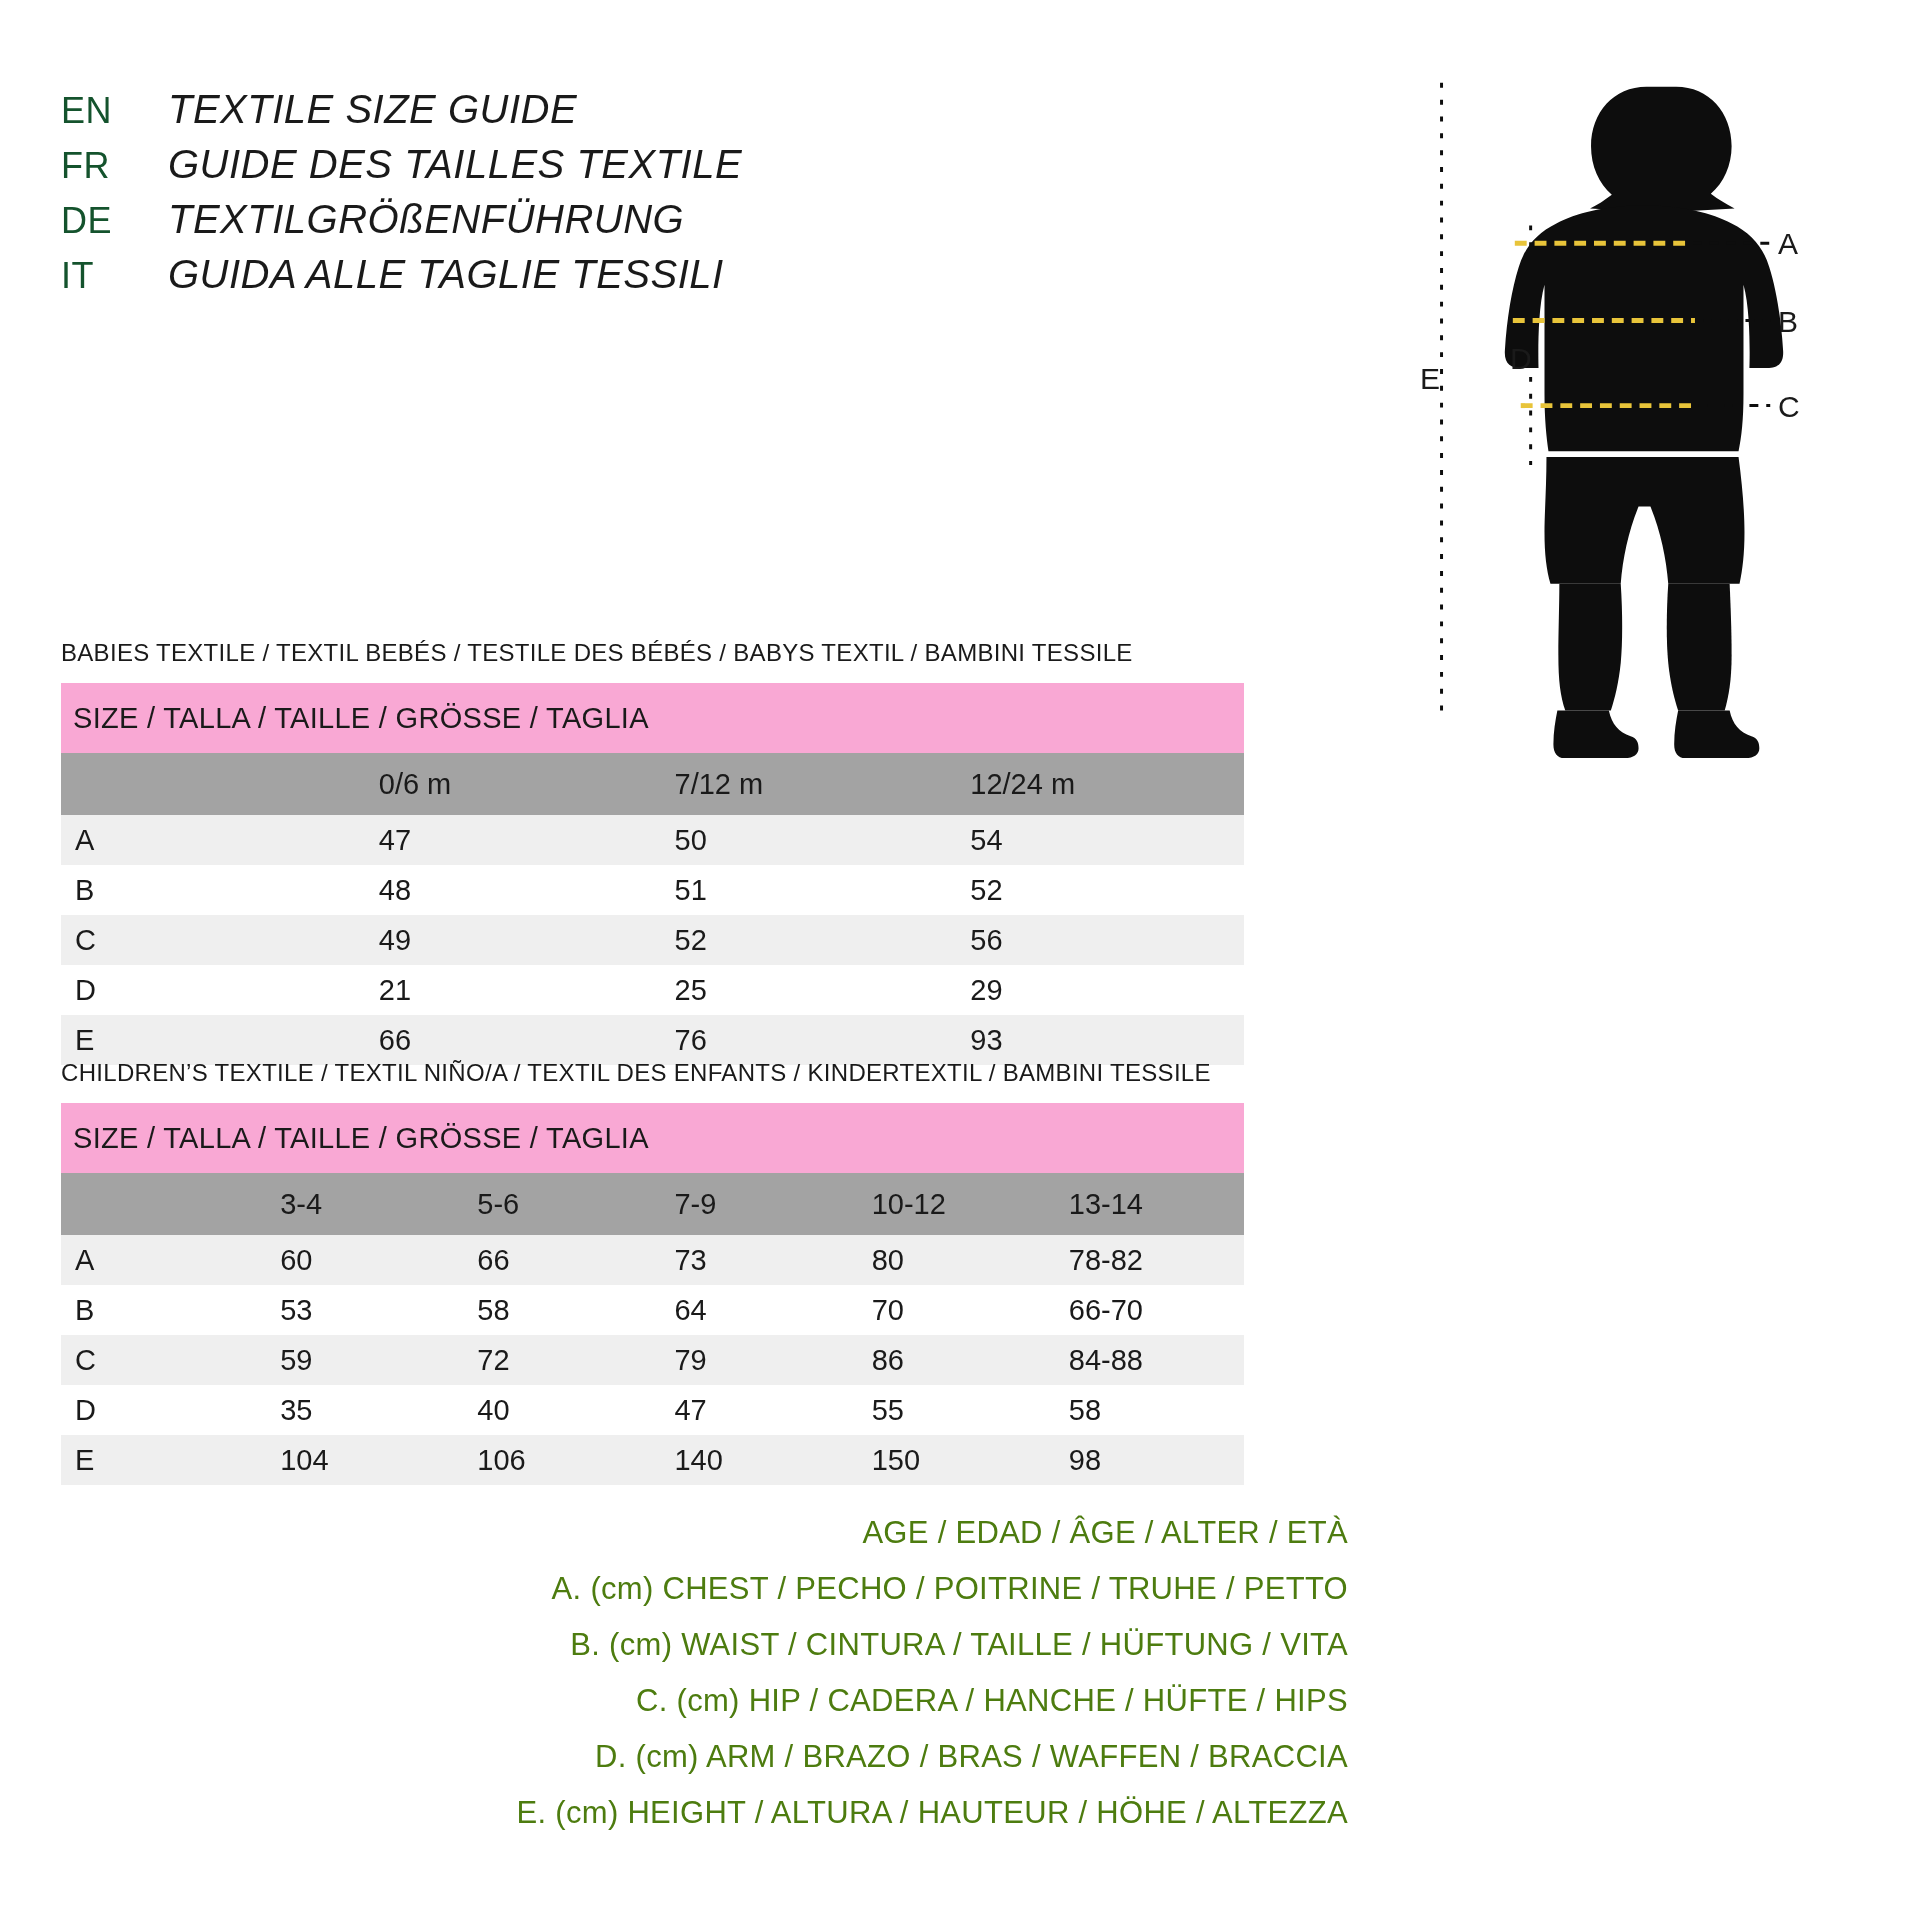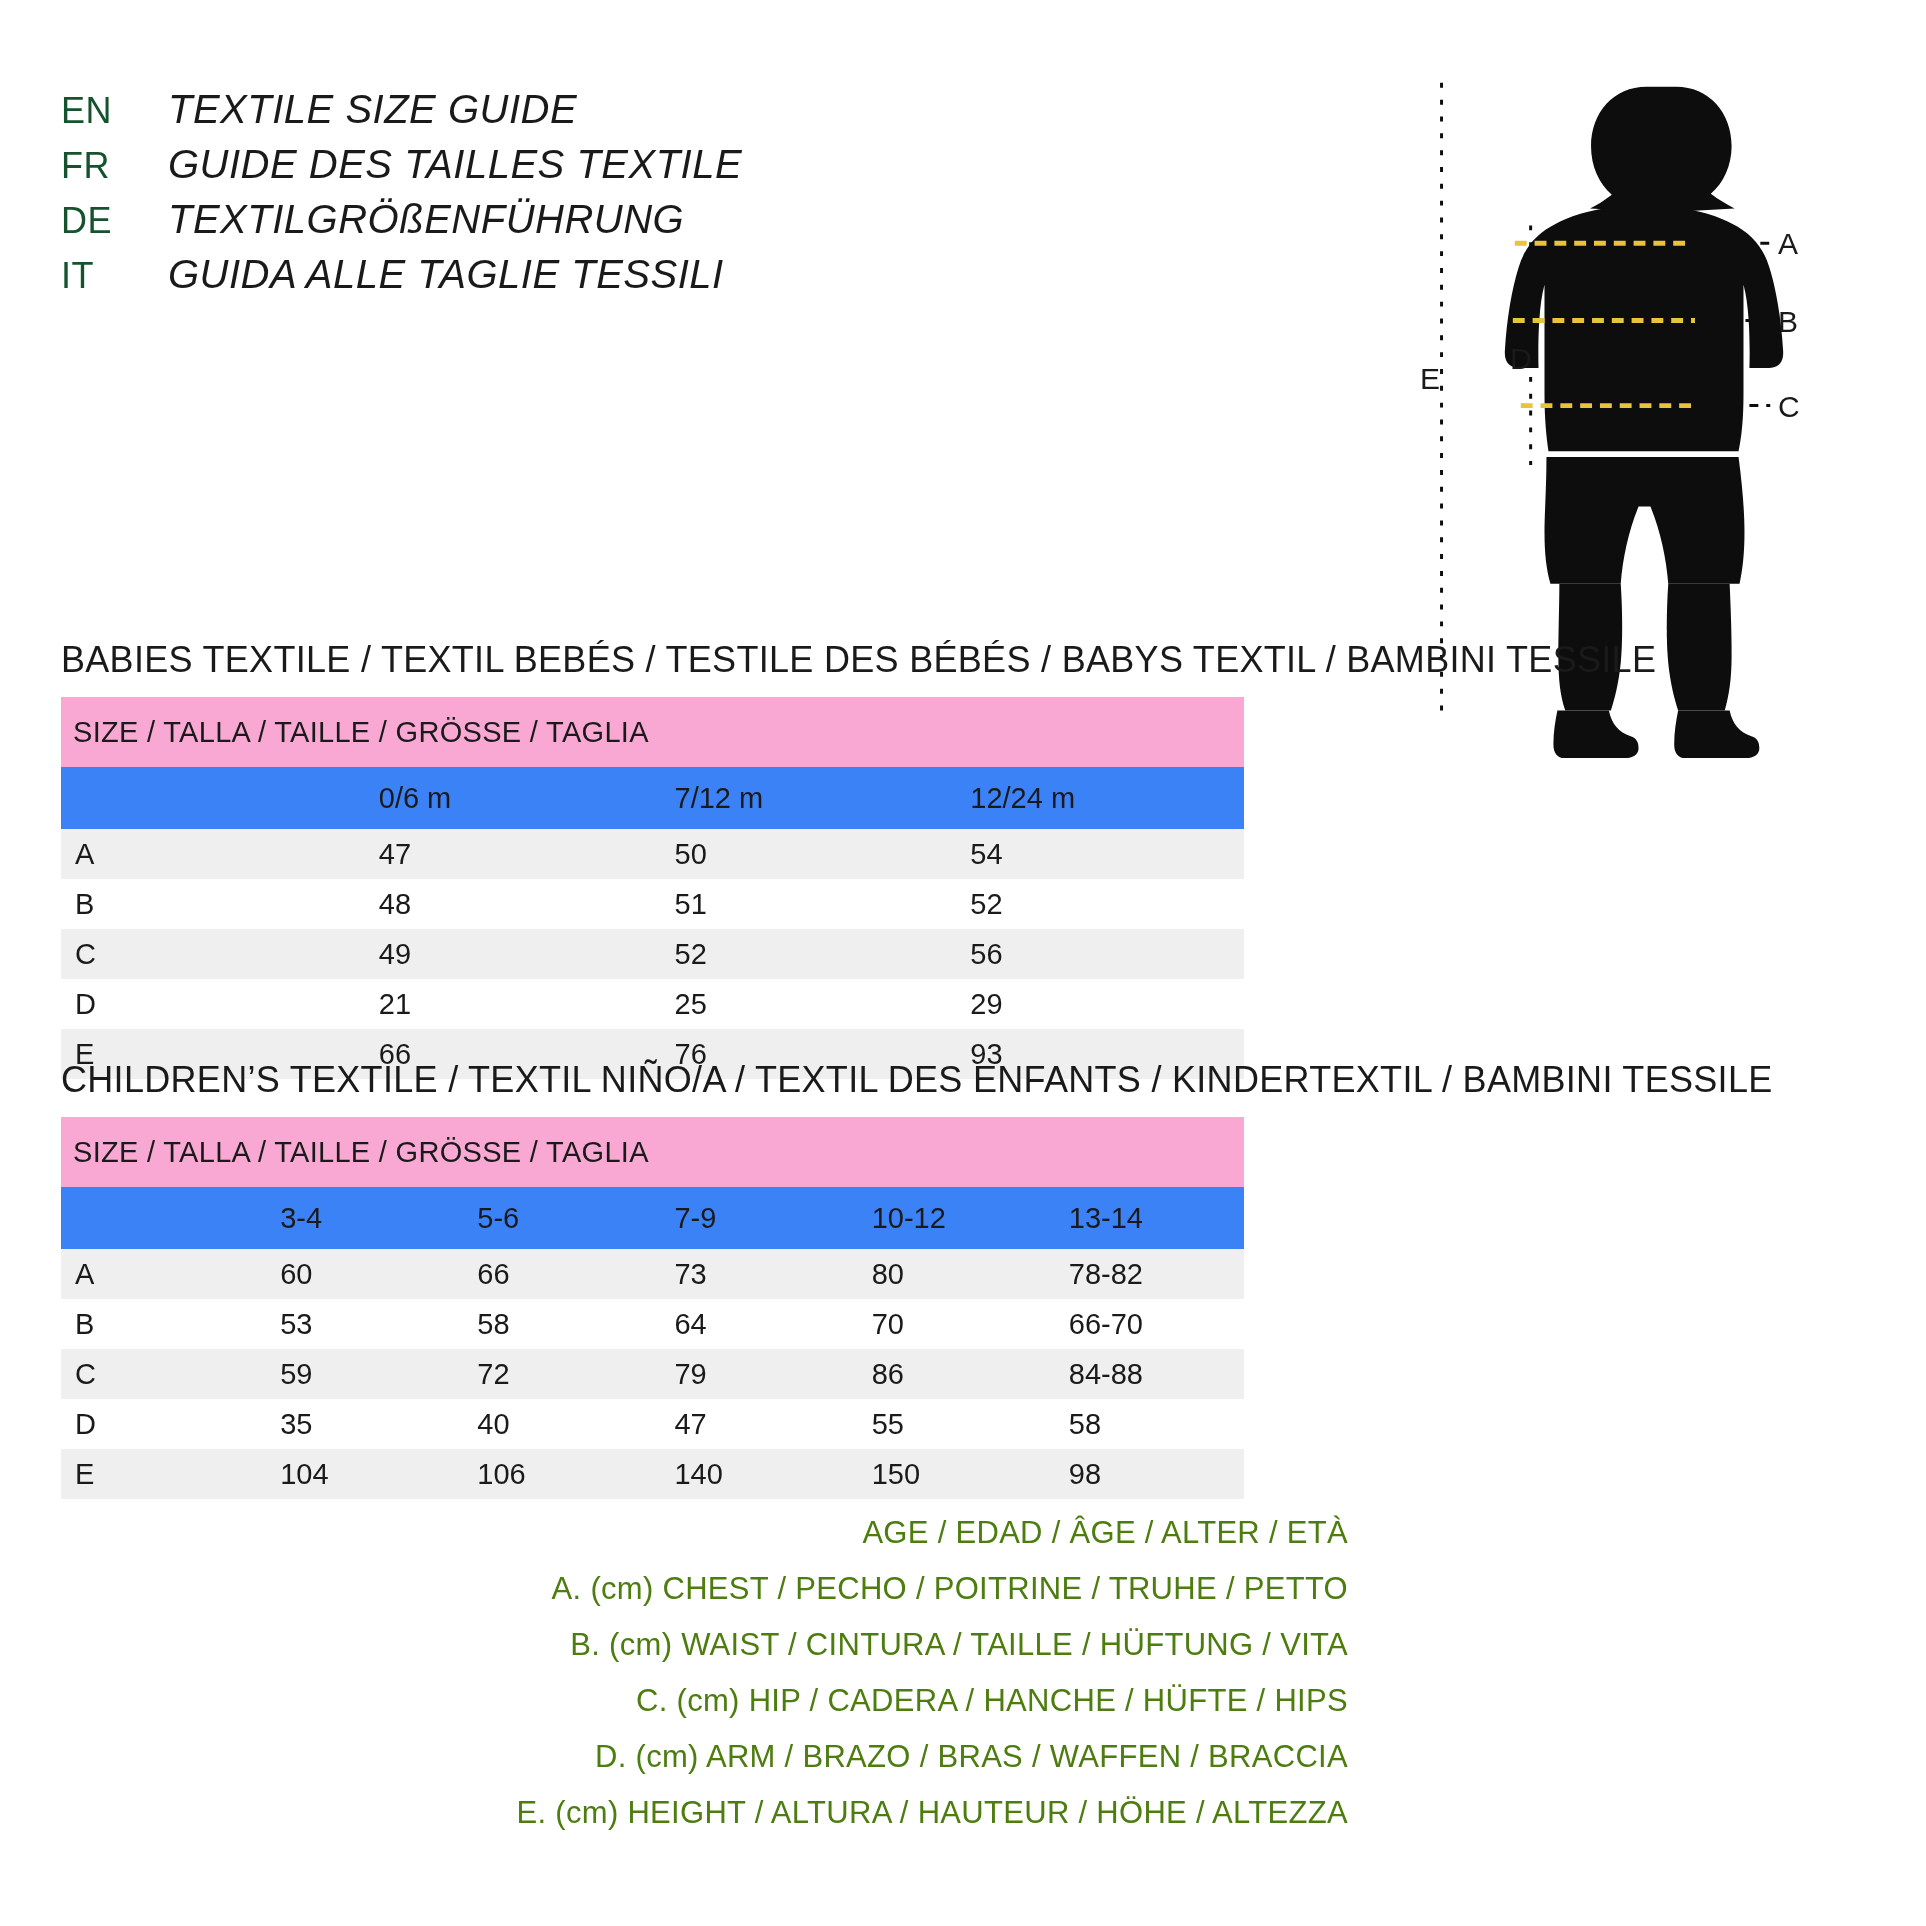--- a/index.html
+++ b/index.html
@@ -59,21 +59,21 @@
   }
   .figure-svg { display: block; }
 
   
   .section {
     position: absolute;
     left: 61px;
     width: 1416px;
   }
   .section-title {
-    font-size: 36px;
+    font-size: 24px;
     letter-spacing: 0.3px;
     color: #1a1a1a;
     margin-bottom: 16px;
     white-space: nowrap;
   }
   table.size-table {
     border-collapse: collapse;
     width: 1183px;
     table-layout: fixed;
   }
@@ -83,21 +83,21 @@
     padding: 10px 0 10px 12px;
     letter-spacing: 0.3px;
   }
   table.size-table td {
     font-size: 29px;
     height: 50px;
     padding: 0;
     vertical-align: middle;
   }
   table.size-table tr.sizes-row td {
-    background: #3b82f6;
+    background: #a3a3a3;
     padding-top: 6px;
     padding-bottom: 6px;
   }
   table.size-table tr.data-row.odd td {
     background: #efefef;
   }
   table.size-table tr.data-row.even td {
     background: #ffffff;
   }
   .c-label { width: 109px; padding-left: 14px !important; }

